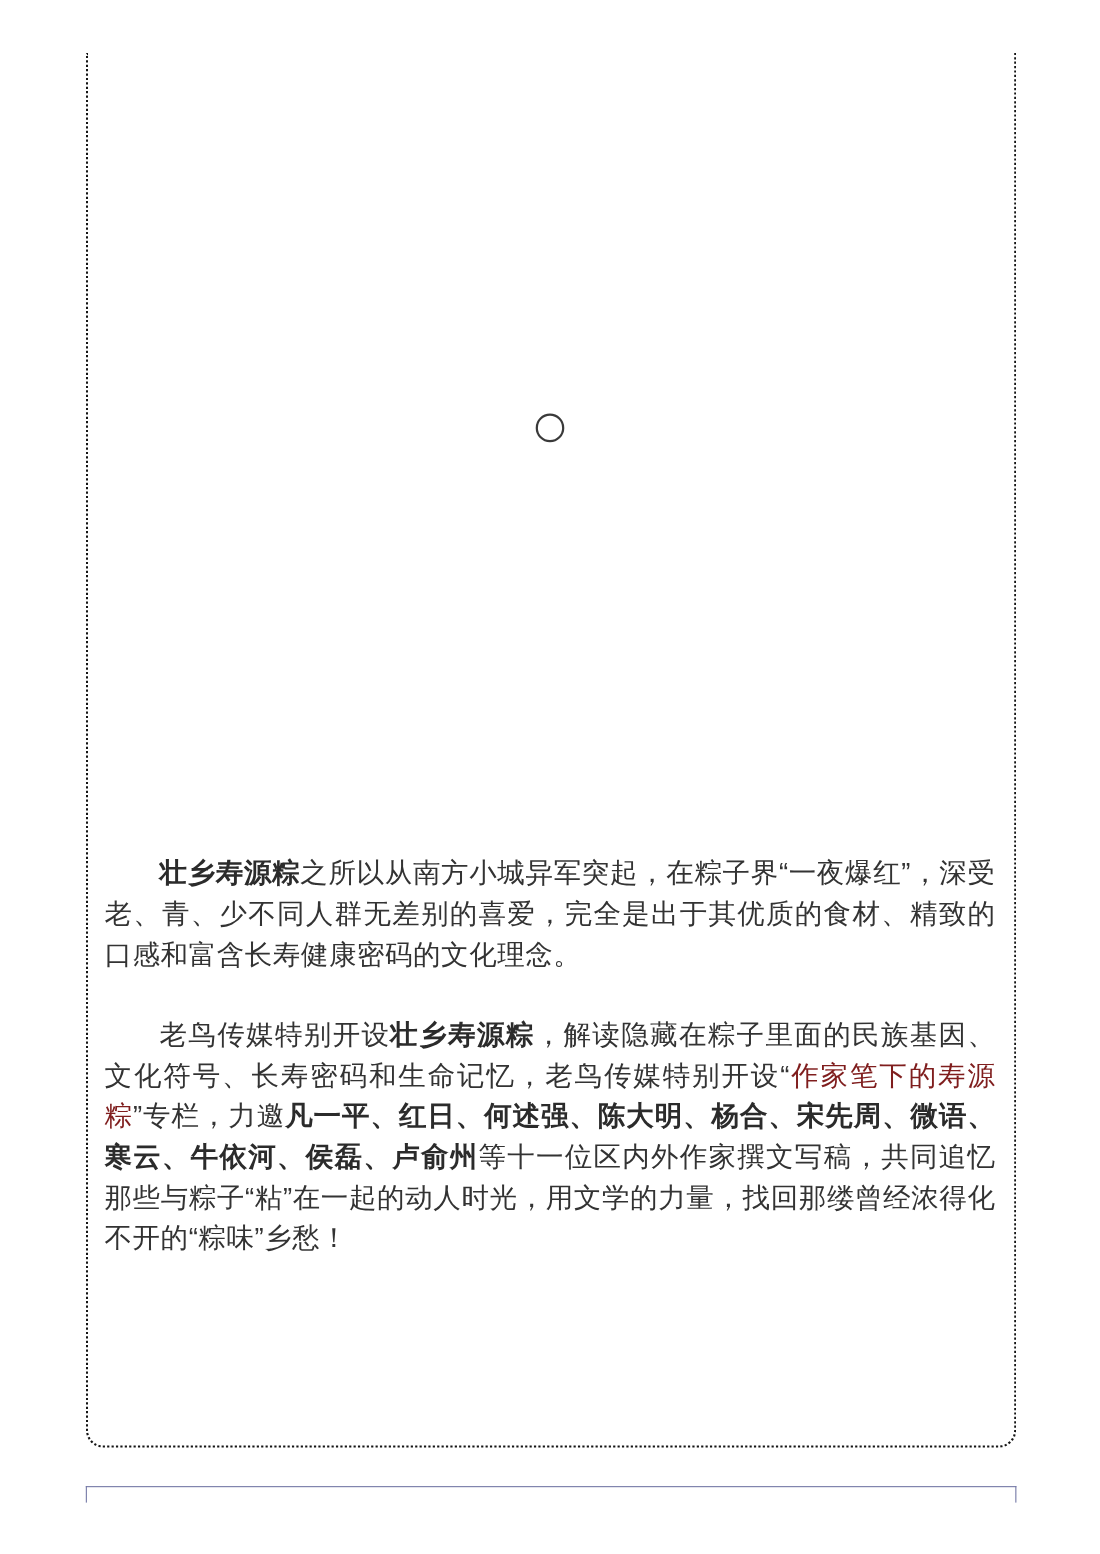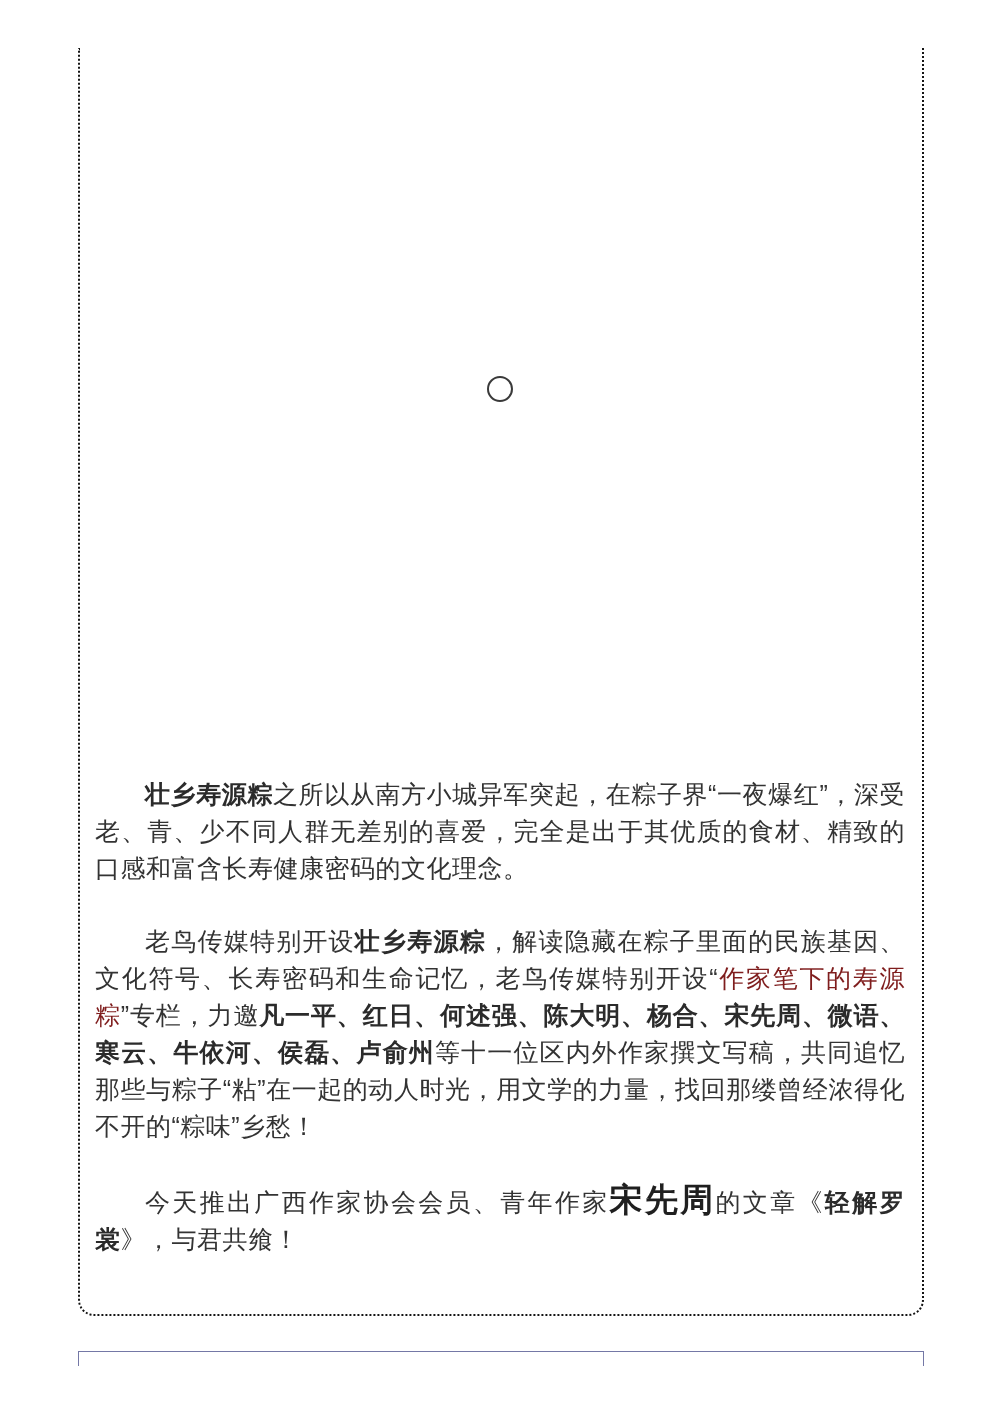--- a/index.html
+++ b/index.html
@@ -90,19 +90,16 @@
 <div class="article-text">
 
   <p>
     <span class="seg-bold">壮乡寿源粽</span><span class="seg-normal">之所以从南方小城异军突起，在粽子界“一夜爆红”，深受老、青、少不同人群无差别的喜爱，完全是出于其优质的食材、精致的口感和富含长寿健康密码的文化理念。</span>
   </p>
 
   <p>
     <span class="seg-normal">老鸟传媒特别开设</span><span class="seg-bold">壮乡寿源粽</span><span class="seg-normal">，解读隐藏在粽子里面的民族基因、文化符号、长寿密码和生命记忆，老鸟传媒特别开设“</span><span class="seg-link-bold">作家笔下的寿源粽</span><span class="seg-normal">”专栏，力邀</span><span class="seg-bold">凡一平、红日、何述强、陈大明、杨合、宋先周、微语、寒云、牛依河、侯磊、卢俞州</span><span class="seg-normal">等十一位区内外作家撰文写稿，共同追忆那些与粽子“粘”在一起的动人时光，用文学的力量，找回那缕曾经浓得化不开的“粽味”乡愁！</span>
   </p>
 
-  <p>
-    <span class="seg-normal">今天推出广西作家协会会员、青年作家</span><span class="seg-big-bold">宋先周</span><span class="seg-normal">的文章《</span><span class="seg-bold">轻解罗裳</span><span class="seg-normal">》，与君共飨！</span>
-  </p>
 
 </div>
 
 <div class="bottom-frame"></div>
 
 </body></html>

